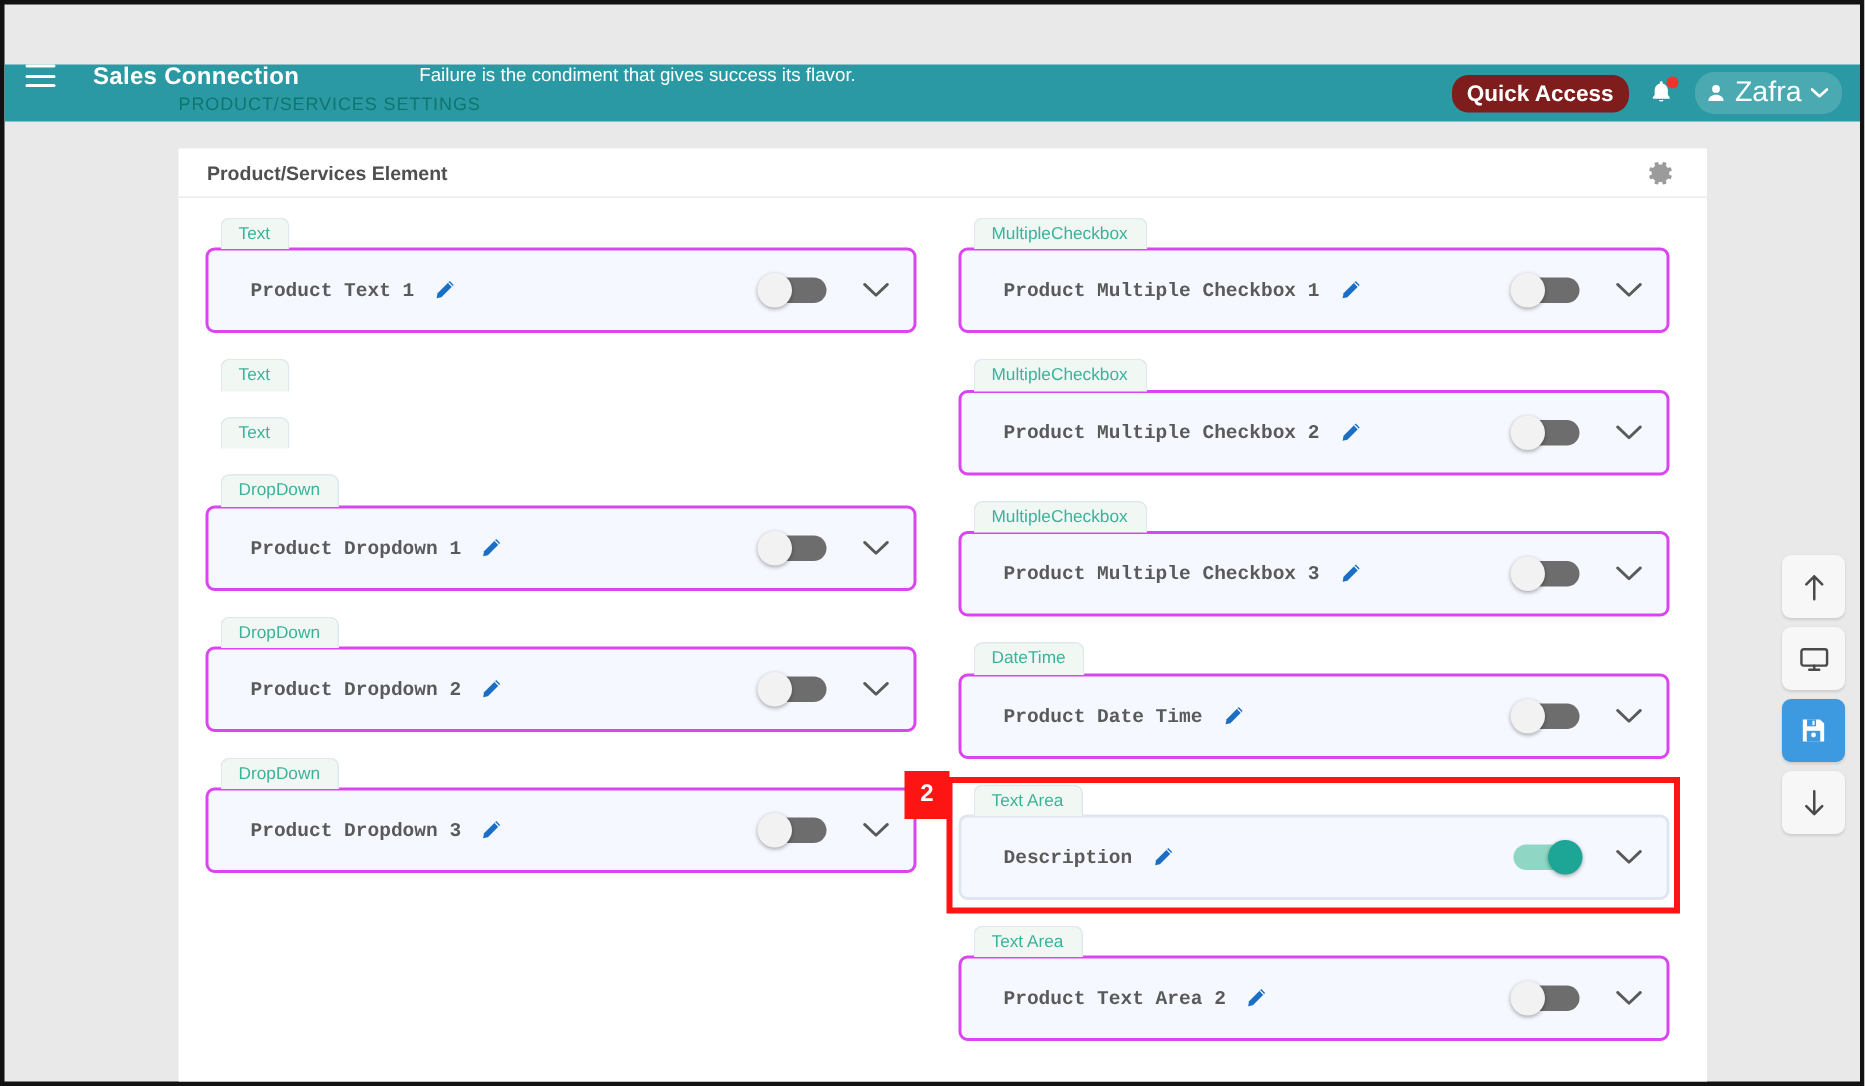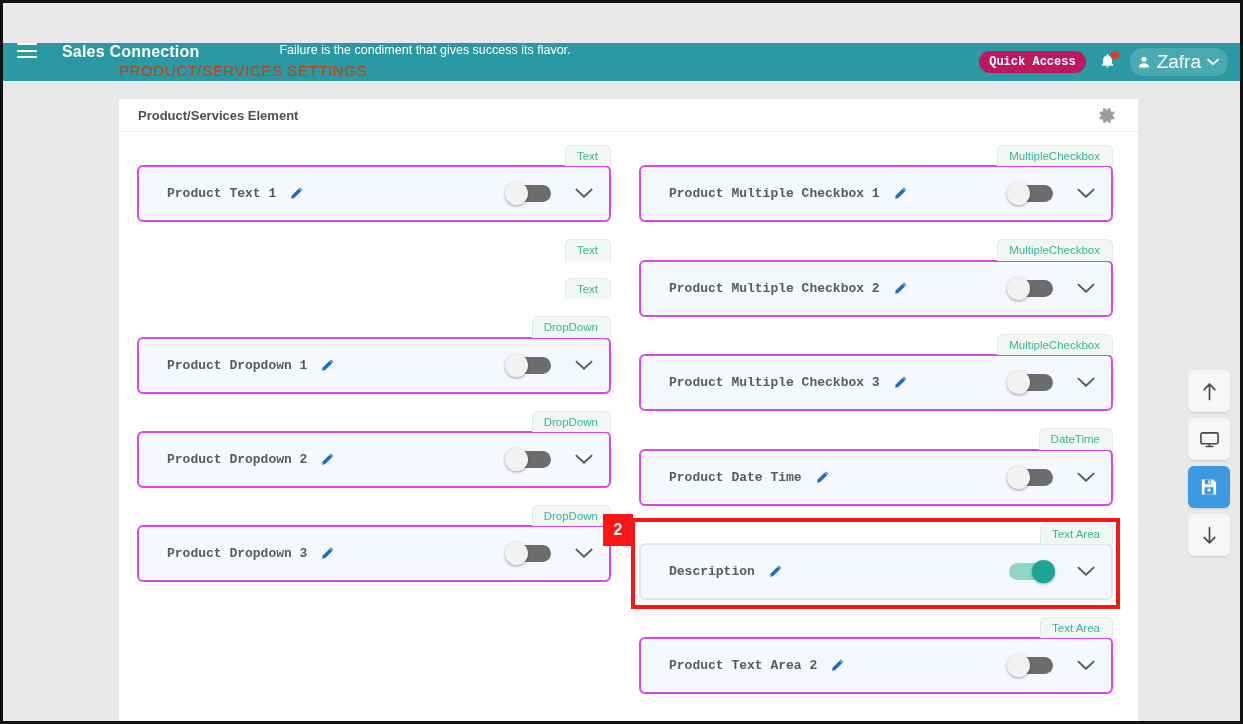--- a/index.html
+++ b/index.html
@@ -63,30 +63,30 @@
     margin-left: 80px;
     white-space: nowrap;
   }
   .topbar-right {
     margin-left: auto;
     display: flex;
     align-items: center;
     gap: 12px;
   }
   .quick-access {
-    background: #be185d;
+    background: #7f1d1d;
     color: #ffffff;
-    font-size: 12px;
+    font-size: 15px;
     font-weight: bold;
     padding: 4px 10px;
     border-radius: 11px;
     white-space: nowrap;
     border: none;
     cursor: pointer;
-    font-family: Liberation Mono, monospace;
+    font-family: Liberation Sans, sans-serif;
   }
   .bell-wrap {
     position: relative;
     width: 20px;
     height: 22px;
     display: flex;
     align-items: center;
     justify-content: center;
     cursor: pointer;
   }
@@ -111,22 +111,22 @@
     cursor: pointer;
     white-space: nowrap;
   }
   .user-pill .uname { font-weight: normal; }
 
   
   .page-title {
     position: absolute;
     left: 116px;
     top: 59px;
-    font-size: 15px;
-    color: #c2410c;
+    font-size: 12px;
+    color: #0f766e;
     letter-spacing: .6px;
     white-space: nowrap;
   }
 
   
   .panel {
     position: absolute;
     left: 116px;
     top: 96px;
     width: 1019px;
@@ -153,21 +153,21 @@
     line-height: 0;
   }
 
   
   .columns {
     display: flex;
     padding: 13px 18px 0 18px;
     gap: 28px;
     box-sizing: border-box;
   }
-  .col { width: 474px; flex: 0 0 474px; text-align: right; }
+  .col { width: 474px; flex: 0 0 474px; }
 
   
   .el {
     position: relative;
     margin-bottom: 17px;
   }
   .el-badge {
     position: relative;
     display: inline-block;
     background: #f1f7f3;

